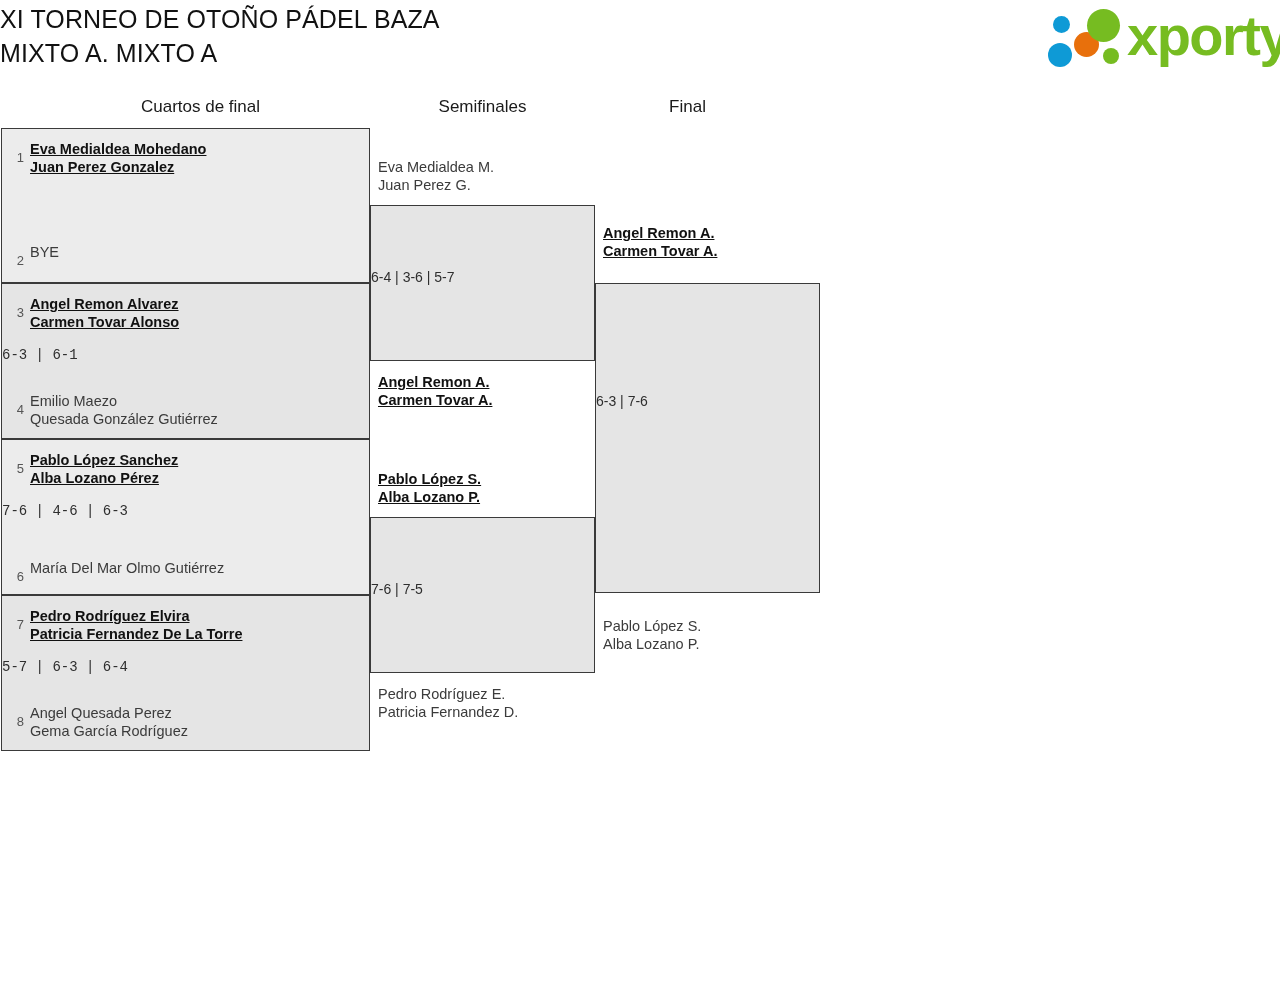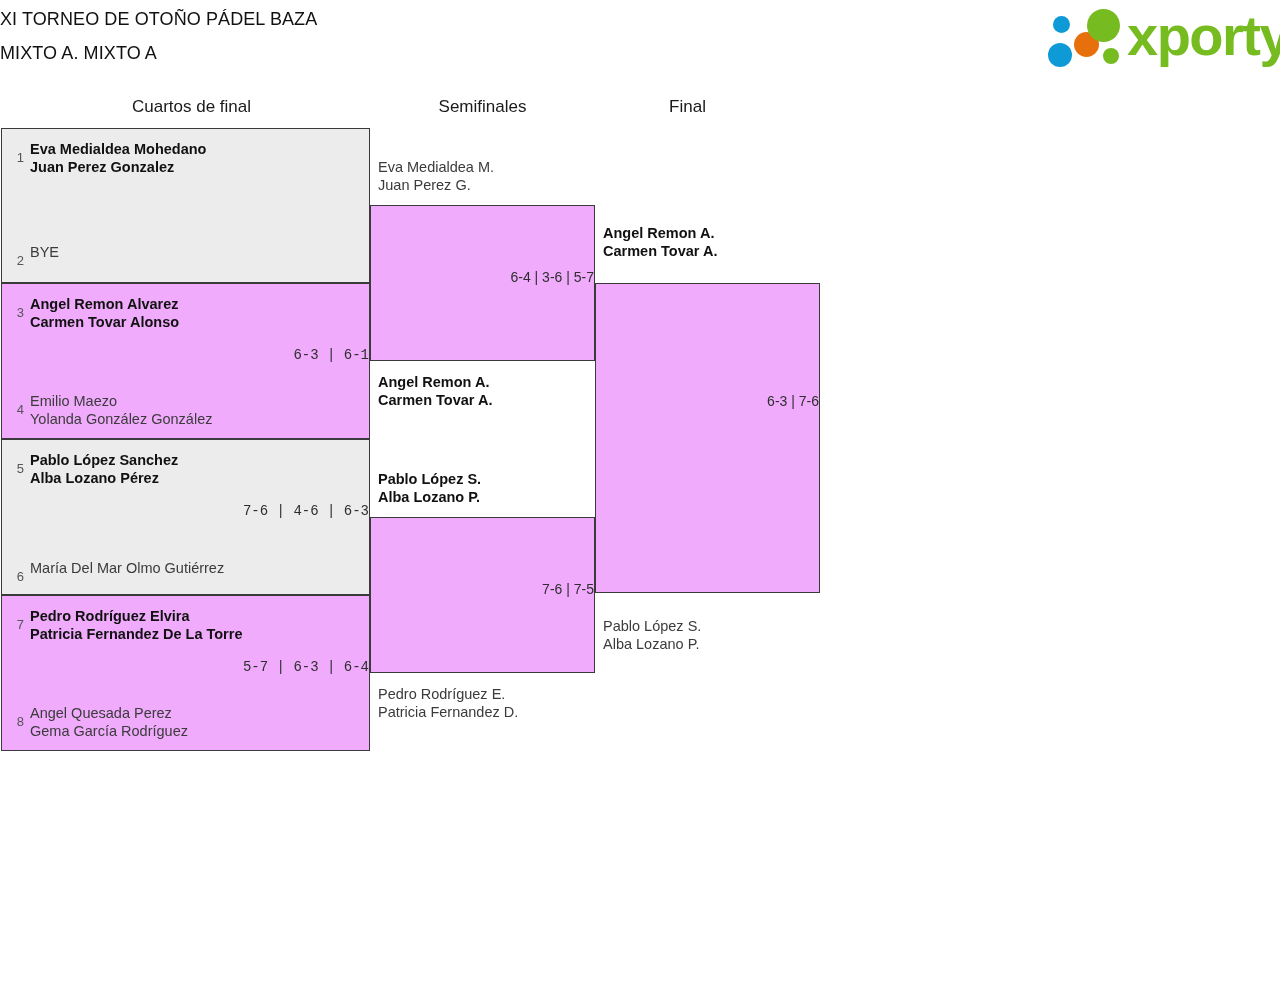--- a/index.html
+++ b/index.html
@@ -20,21 +20,21 @@
   #header {
     position: absolute;
     left: 0; top: 0;
     width: 1280px;
     height: 90px;
   }
   #tournament-title {
     position: absolute;
     left: 0; top: 2px;
     width: 900px;
-    font-size: 18px;
+    font-size: 25px;
     font-weight: 400;
     line-height: 34px;
     letter-spacing: 0.1px;
     color: #111111;
     white-space: pre-line;
   }
   #brand-logo {
     position: absolute;
     left: 1045px; top: 4px;
     width: 235px;
@@ -65,37 +65,37 @@
   
   .round-header {
     position: absolute;
     font-size: 17px;
     font-weight: 400;
     color: #1a1a1a;
     text-align: center;
     top: 96px;
     line-height: 22px;
   }
-  #round-header-0 { left: 7px;   width: 369px; }
+  #round-header-0 { left: 16px;   width: 369px; }
   #round-header-1 { left: 370px; width: 225px; }
   #round-header-2 { left: 575px; width: 225px; }
 
   
   #bracket {
     position: absolute;
     left: 0; top: 0;
     width: 1280px;
     height: 982px;
   }
 
   .match {
     position: absolute;
     box-sizing: border-box;
     border: 1px solid #3a3a3a;
-    background: #f0abfc;
+    background: #e5e5e5;
   }
   .match.shaded { background: #ececec; }
 
   .slot {
     position: absolute;
     left: 0;
     width: 100%;
     box-sizing: border-box;
     display: flex;
     align-items: flex-start;
@@ -113,28 +113,29 @@
   .players {
     flex: 1 1 auto;
     font-size: 14.5px;
     line-height: 18px;
     color: #3b3b3b;
     padding-top: 1px;
   }
   .players.winner {
     font-weight: 700;
     color: #111111;
+    text-decoration: underline;
   }
   .player-line { display: block; white-space: nowrap; }
 
   .score {
     position: absolute;
     left: 0;
     width: 100%;
-    text-align: right;
+    text-align: left;
     font-size: 14px;
     color: #2e2e2e;
     line-height: 18px;
   }
 
   
   .qf { left: 1px; width: 369px; }
   .qf .slot-top    { top: 10px;  }
   .qf .slot-bottom { bottom: 10px; }
   .qf .score       { top: 62px; font-family: Liberation Mono, monospace;  }
@@ -214,21 +215,21 @@
       <span class="players winner">
         <span class="player-line">Angel Remon Alvarez</span>
         <span class="player-line">Carmen Tovar Alonso</span>
       </span>
     </div>
     <div class="score">6-3 | 6-1</div>
     <div class="slot slot-bottom">
       <span class="seed">4</span>
       <span class="players">
         <span class="player-line">Emilio Maezo</span>
-        <span class="player-line">Yolanda González González</span>
+        <span class="player-line">Quesada González Gutiérrez</span>
       </span>
     </div>
   </div>
 
   <div class="match qf shaded" id="match-qf-2">
     <div class="slot slot-top">
       <span class="seed">5</span>
       <span class="players winner">
         <span class="player-line">Pablo López Sanchez</span>
         <span class="player-line">Alba Lozano Pérez</span>

